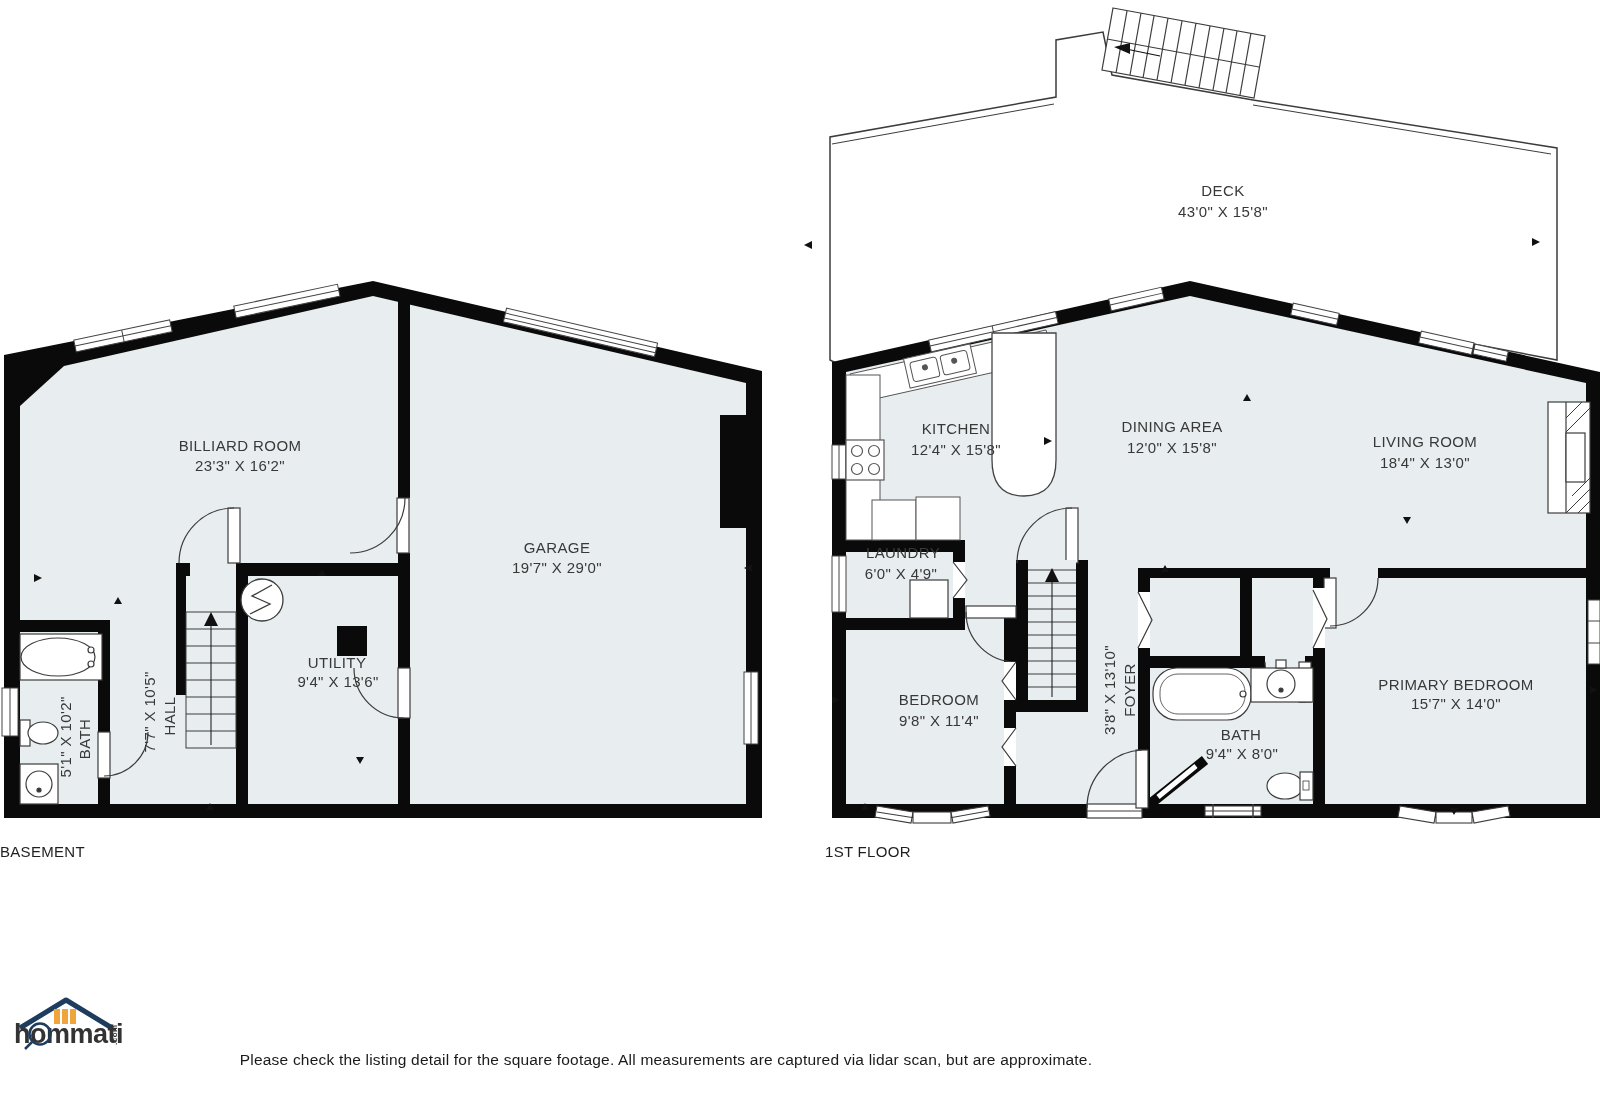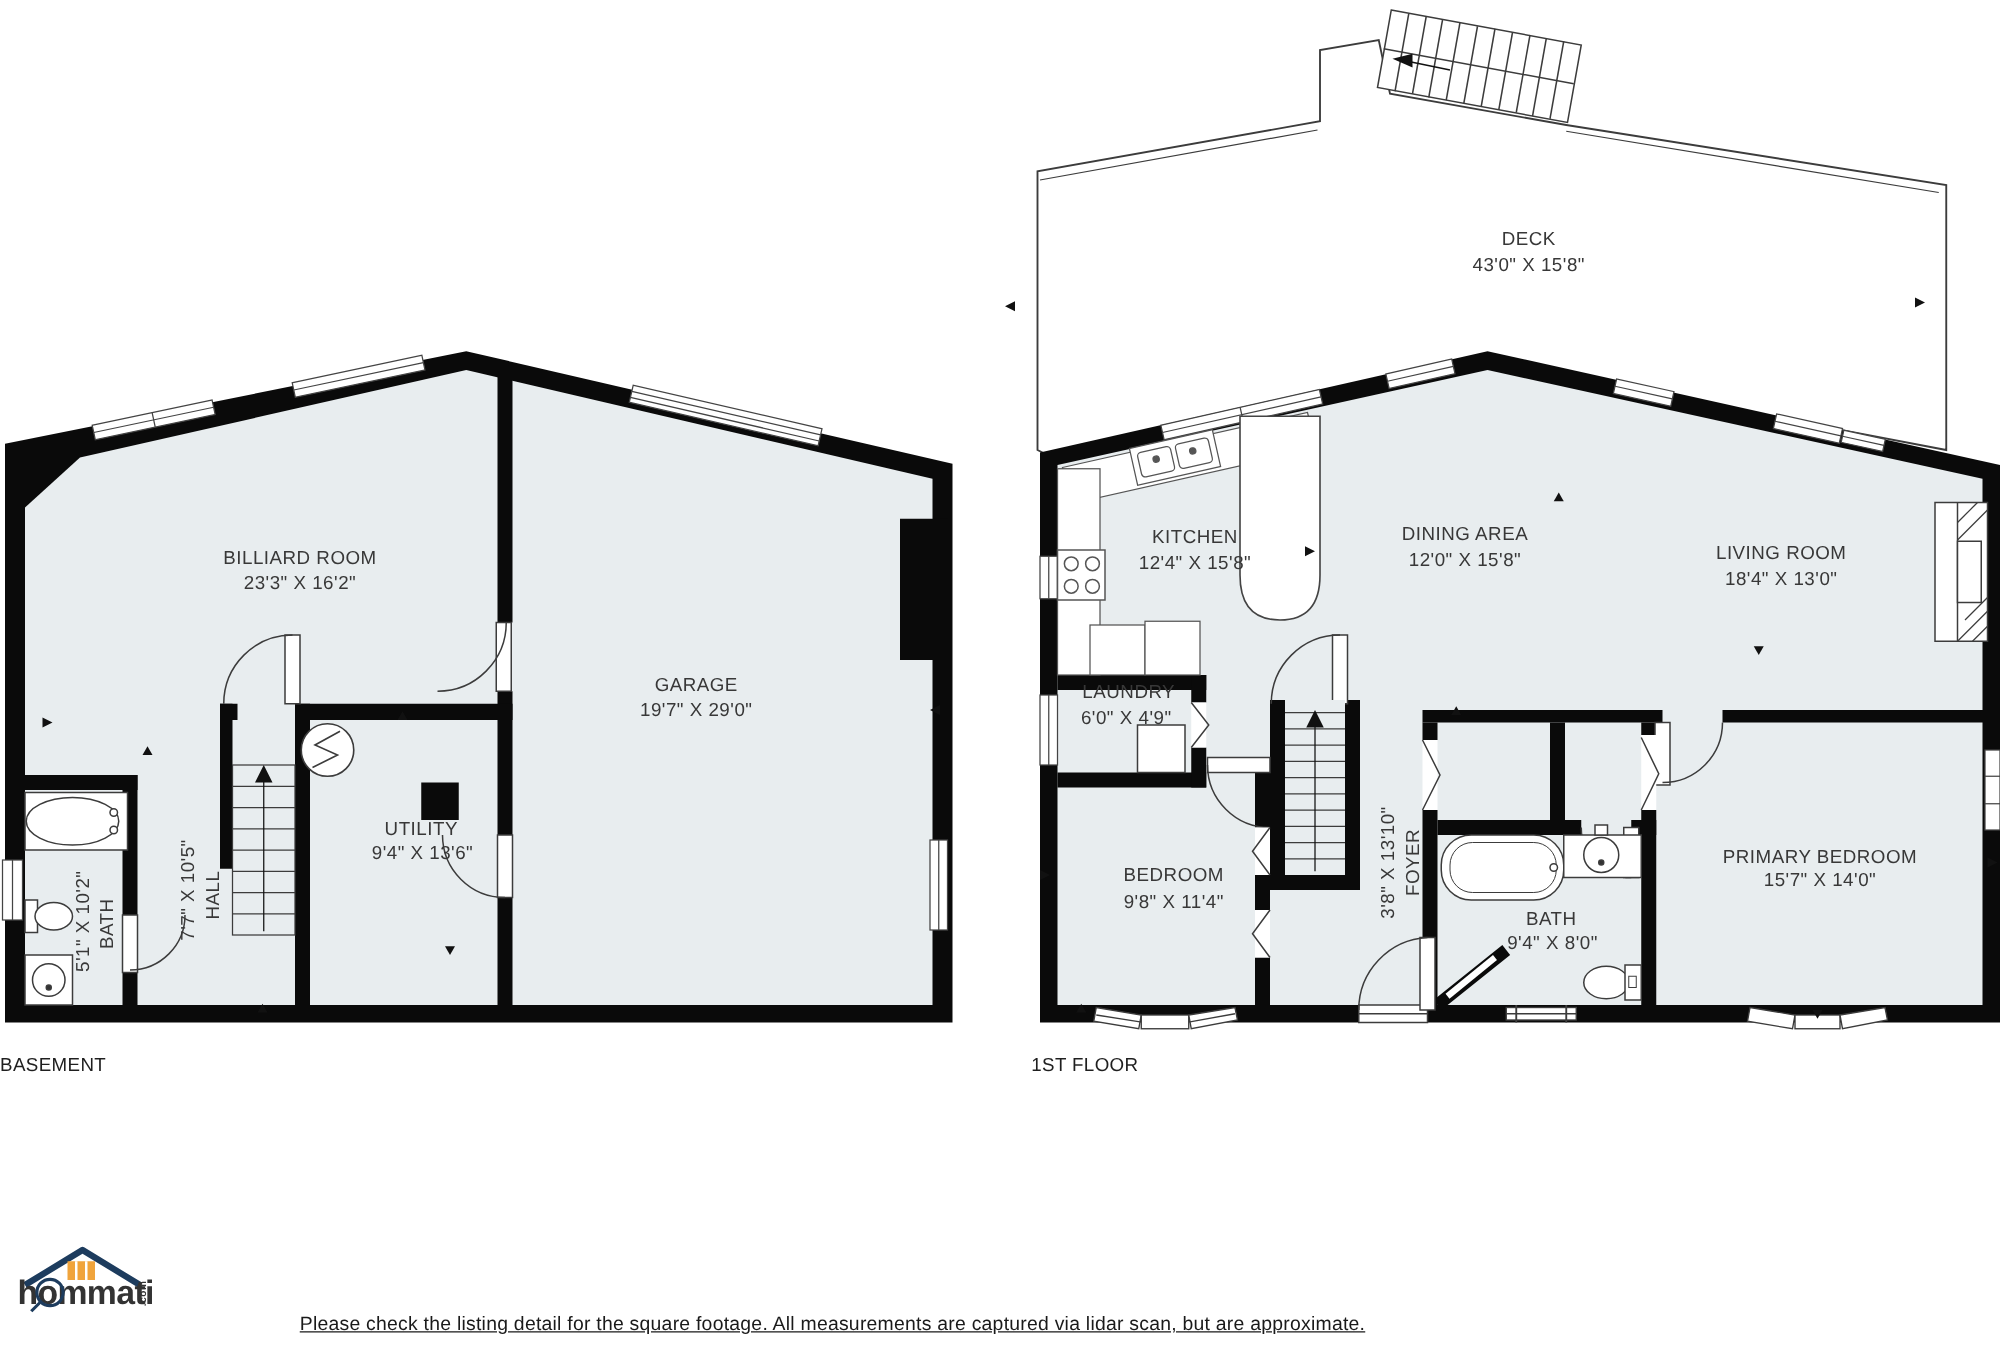--- a/index.html
+++ b/index.html
@@ -4,21 +4,21 @@
 <style>
   html,body{margin:0;padding:0;background:#fff;width:1600px;height:1093px;overflow:hidden;
     font-family:"Liberation Sans",sans-serif;}
   #stage{position:relative;width:1600px;height:1093px;background:#fff;}
   svg{position:absolute;left:0;top:0;}
   text{fill:#333;}
   .rm{font-size:15px;letter-spacing:.4px;fill:#383838;}
   .flr{font-size:15px;letter-spacing:.3px;fill:#1f1f1f;}
   .mid{text-anchor:middle;}
   .disc{position:absolute;left:0;top:1051px;width:1332px;text-align:center;
-    font-size:15.5px;color:#1a1a1a;letter-spacing:.2px;text-decoration:underline;}
+    font-size:15.5px;color:#1a1a1a;letter-spacing:.2px;}
   .logo-tld{font-size:8px;font-weight:bold;letter-spacing:.5px;}
   .logo-word{font-size:27px;font-weight:bold;letter-spacing:-0.5px;}
 </style>
 </head>
 <body>
 
 <div id="stage">
 <svg width="1600" height="1093" viewBox="0 0 1600 1093">
 
   <g stroke="#3c3c3c" stroke-width="1.5" fill="#ffffff">

